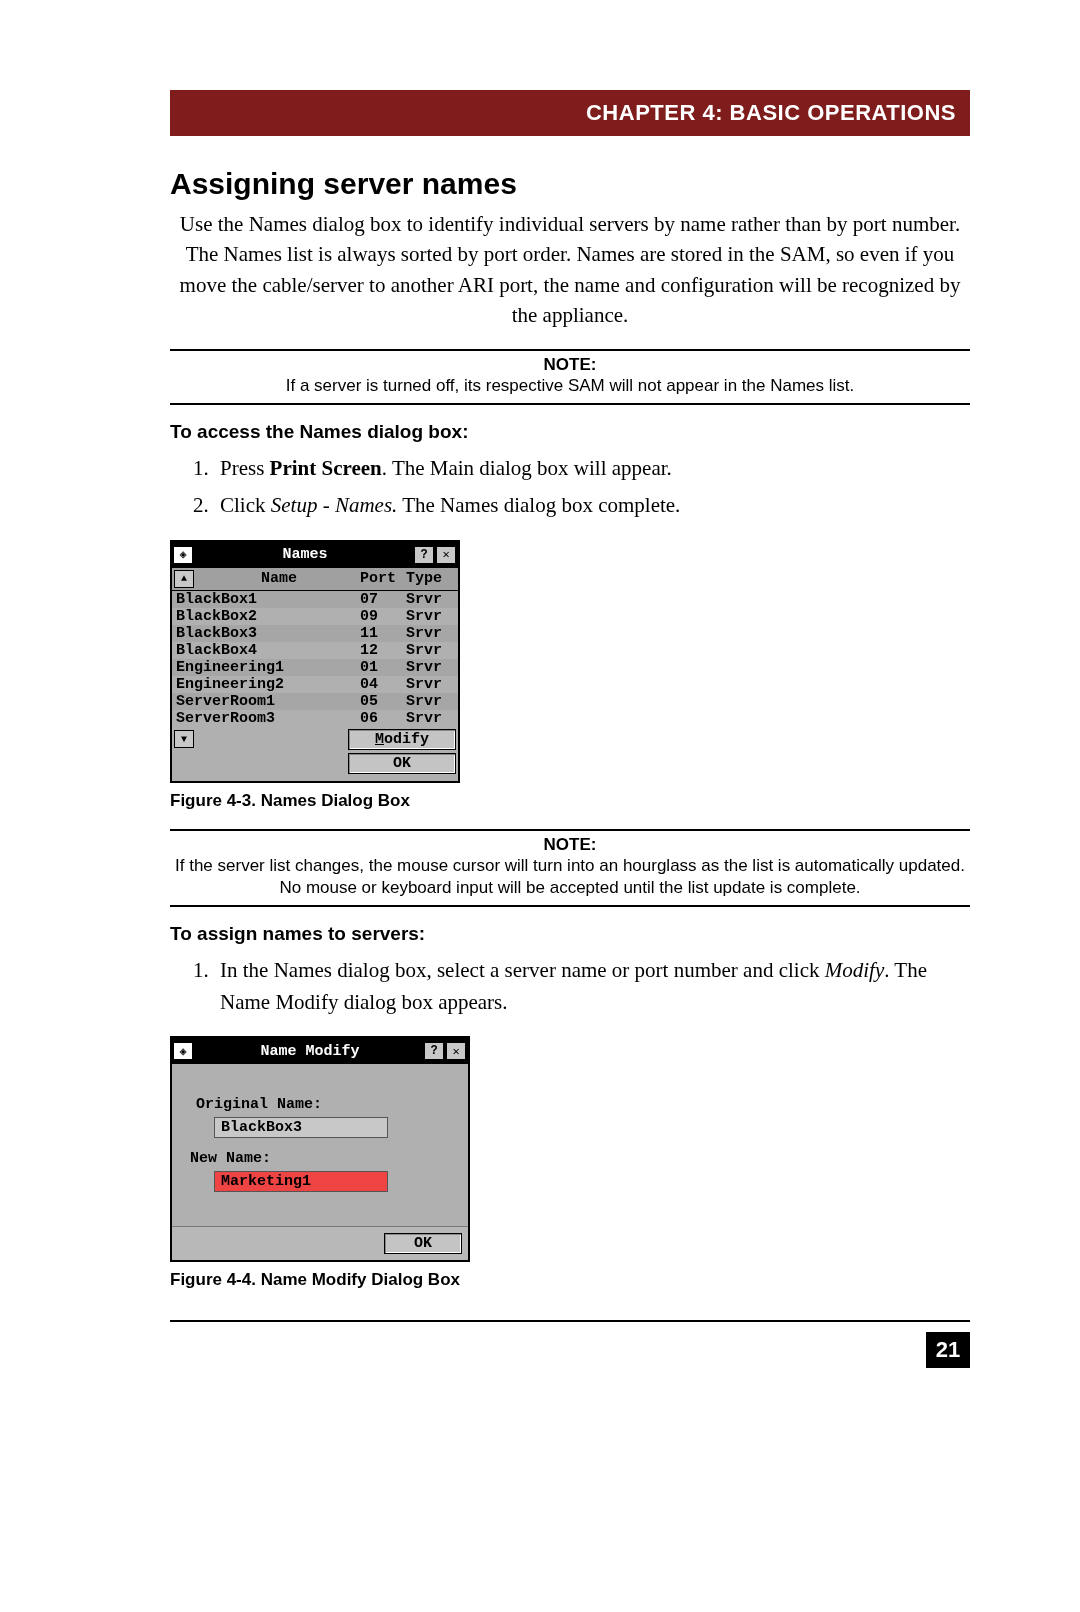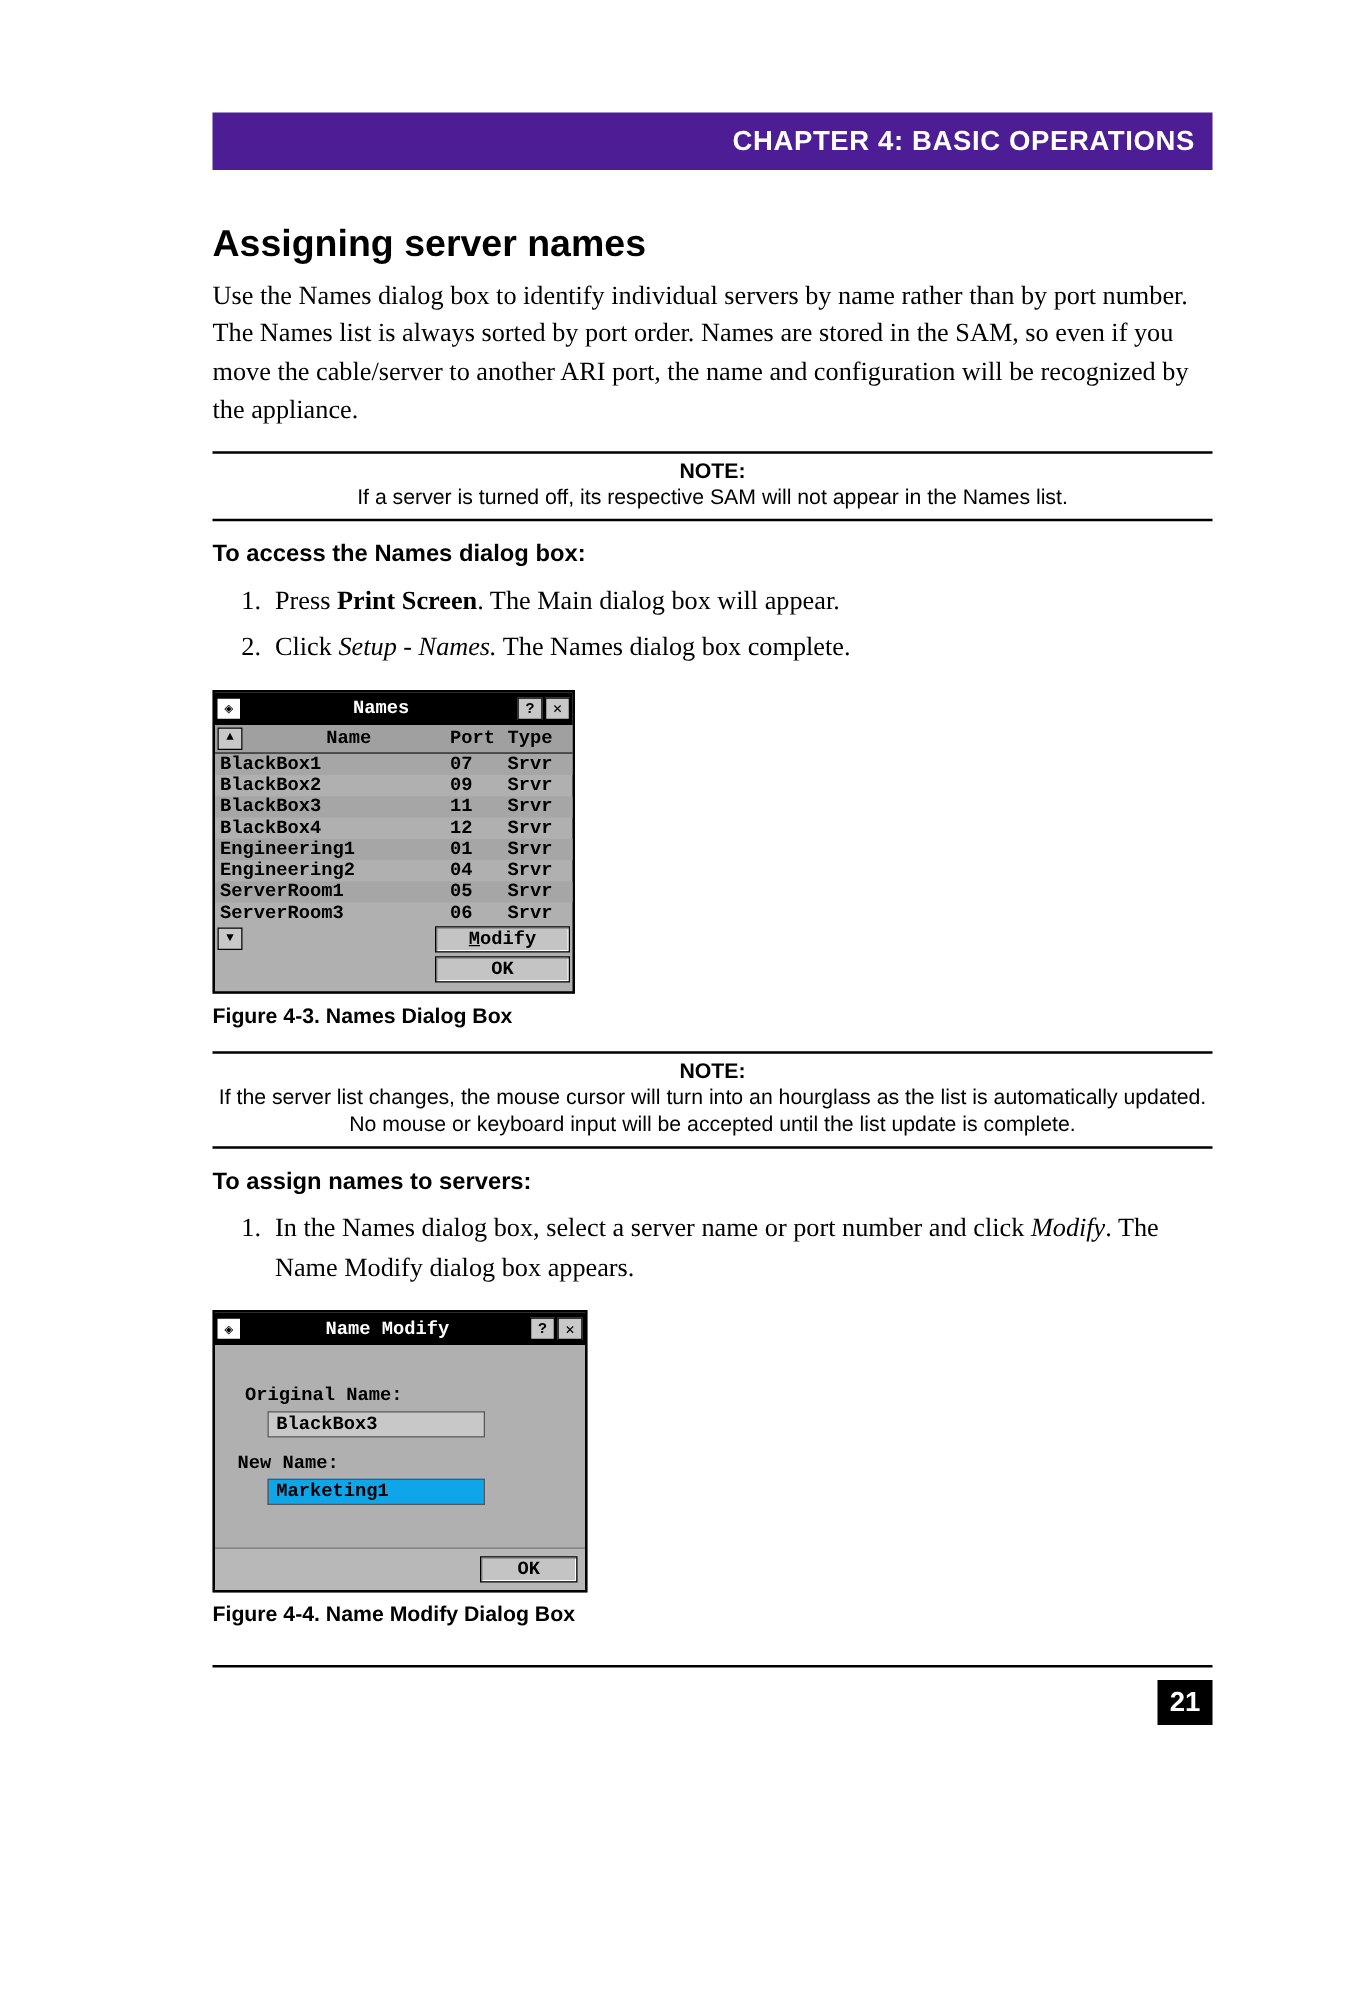--- a/index.html
+++ b/index.html
@@ -8,40 +8,41 @@
     background: #fff;
     font-family: "Times New Roman", Times, serif;
     color: #000;
     width: 1080px;
   }
   .page {
     padding: 90px 110px 60px 170px;
     box-sizing: border-box;
   }
   .chapter-bar {
-    background: #4c1d95;
+    background: #7f1d1d;
     color: #fff;
     font-family: Arial, Helvetica, sans-serif;
     font-weight: bold;
     font-size: 22px;
     text-align: right;
     padding: 10px 14px 10px 14px;
     letter-spacing: 0.5px;
-    margin-bottom: 43px;
+    margin-bottom: 31px;
   }
   h1.section-title {
     font-family: Arial, Helvetica, sans-serif;
     font-weight: bold;
     font-size: 30px;
     margin: 0 0 8px 0;
   }
   p.body {
     font-size: 21px;
     line-height: 1.45;
     margin: 0 0 18px 0;
+    text-align: center;
   }
   .note-box {
     border-top: 2px solid #000;
     border-bottom: 2px solid #000;
     padding: 4px 0 6px 0;
     margin: 10px 0 16px 0;
     text-align: center;
   }
   .note-label {
     font-family: Arial, Helvetica, sans-serif;
@@ -164,21 +165,21 @@
     padding: 20px 2px 6px 24px;
   }
   .field-label { margin: 12px 0 4px 0; }
   .field-box {
     background: #c8c8c8;
     border: 1px solid #555;
     padding: 1px 6px;
     width: 160px;
     margin-left: 18px;
   }
-  .field-box.light { background: #0ea5e9; }
+  .field-box.light { background: #ef4444; }
   .dlg2-footer {
     border-top: 1px solid #777;
     padding: 6px;
     display:flex; justify-content:flex-end;
     background:#b8b8b8;
   }
 
   .page-footer {
     border-top: 2px solid #000;
     margin-top: 30px;

